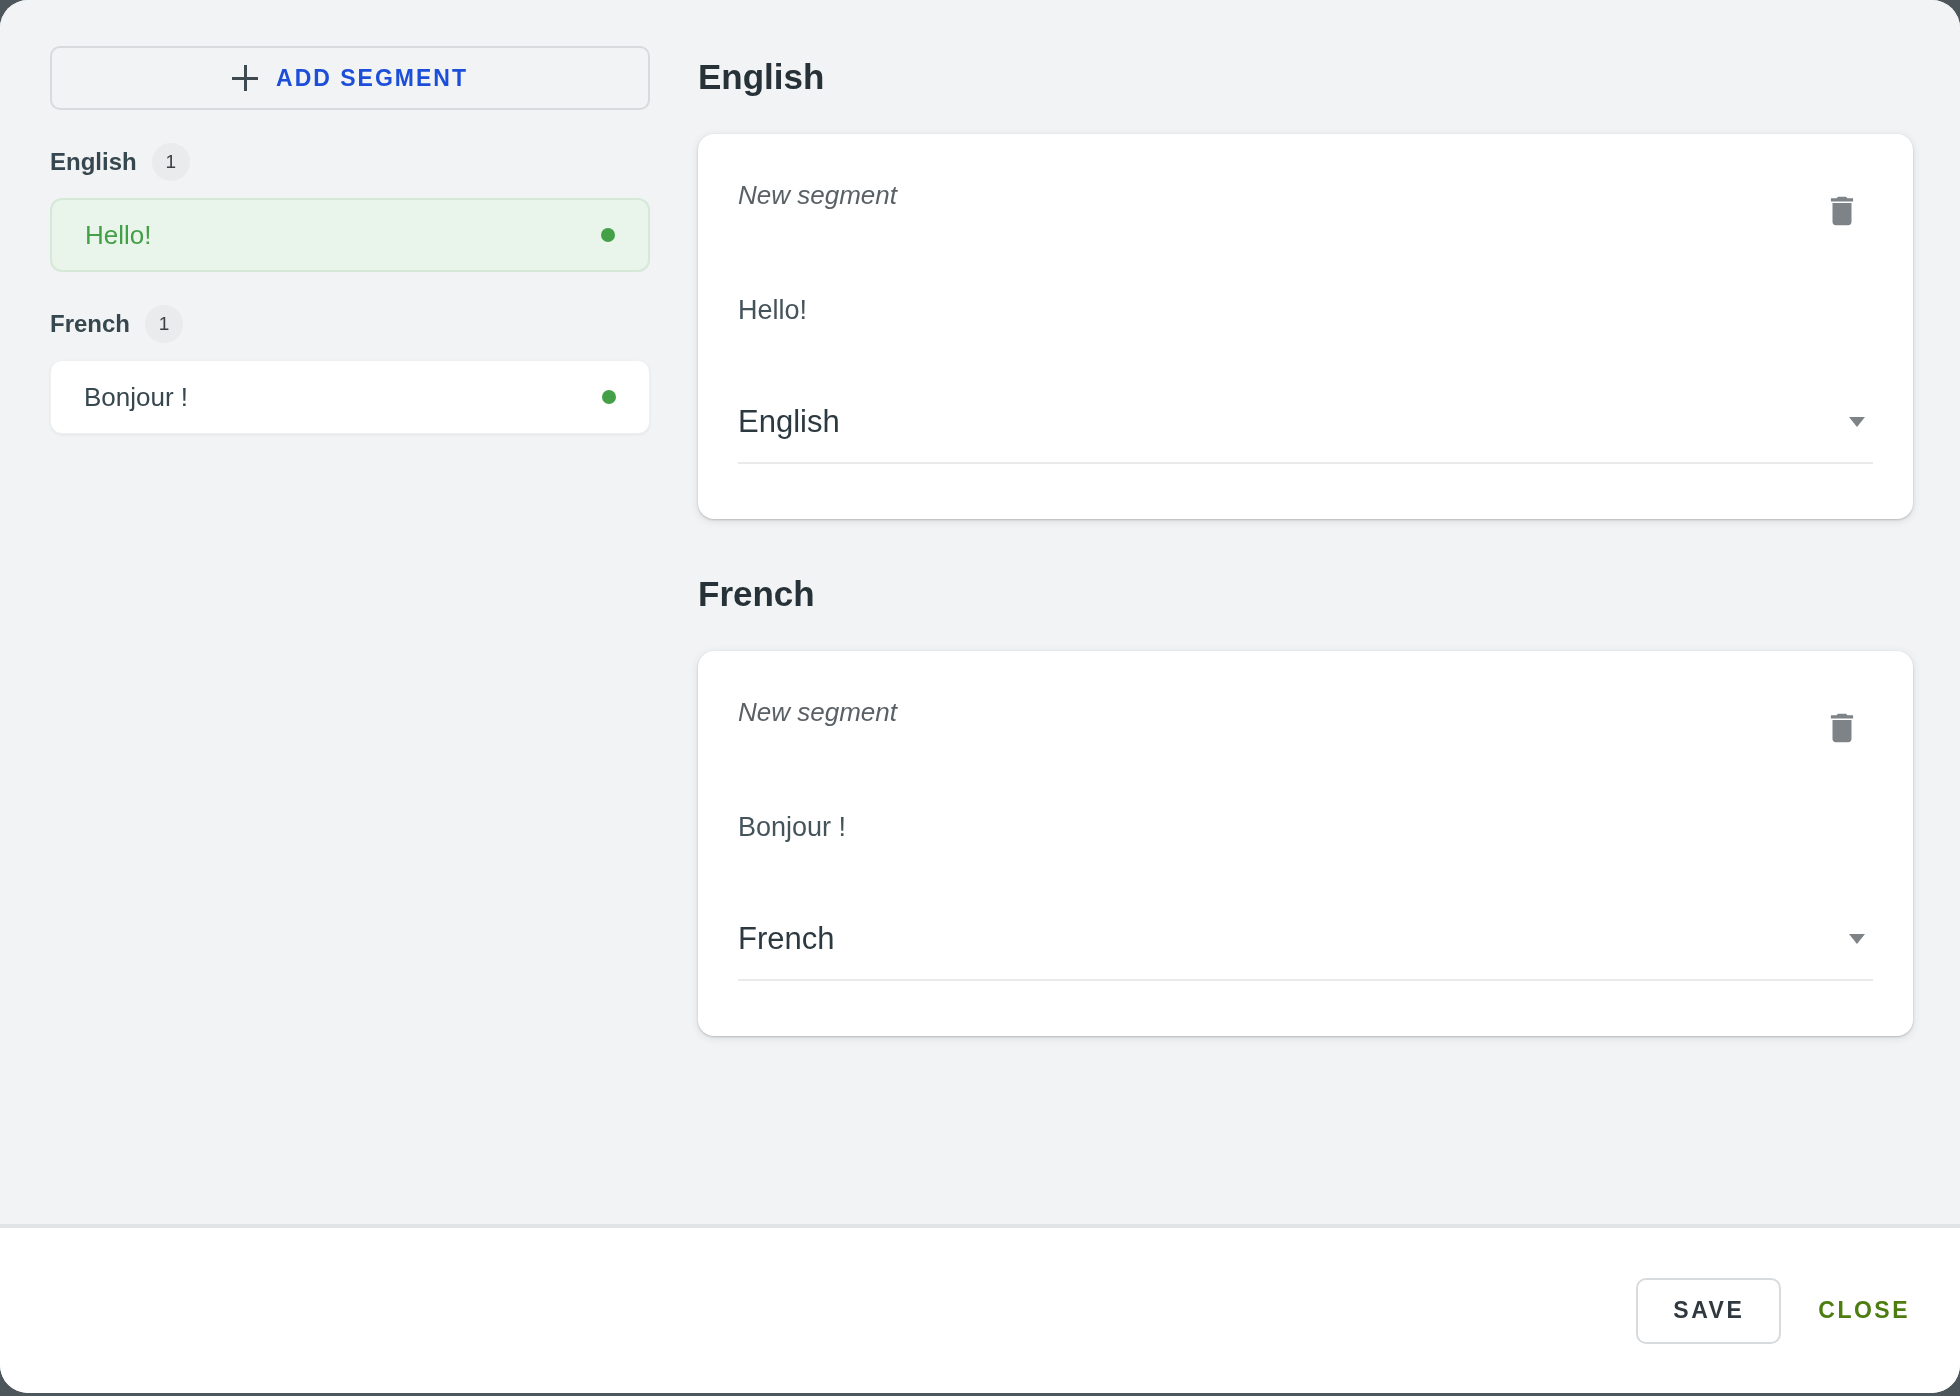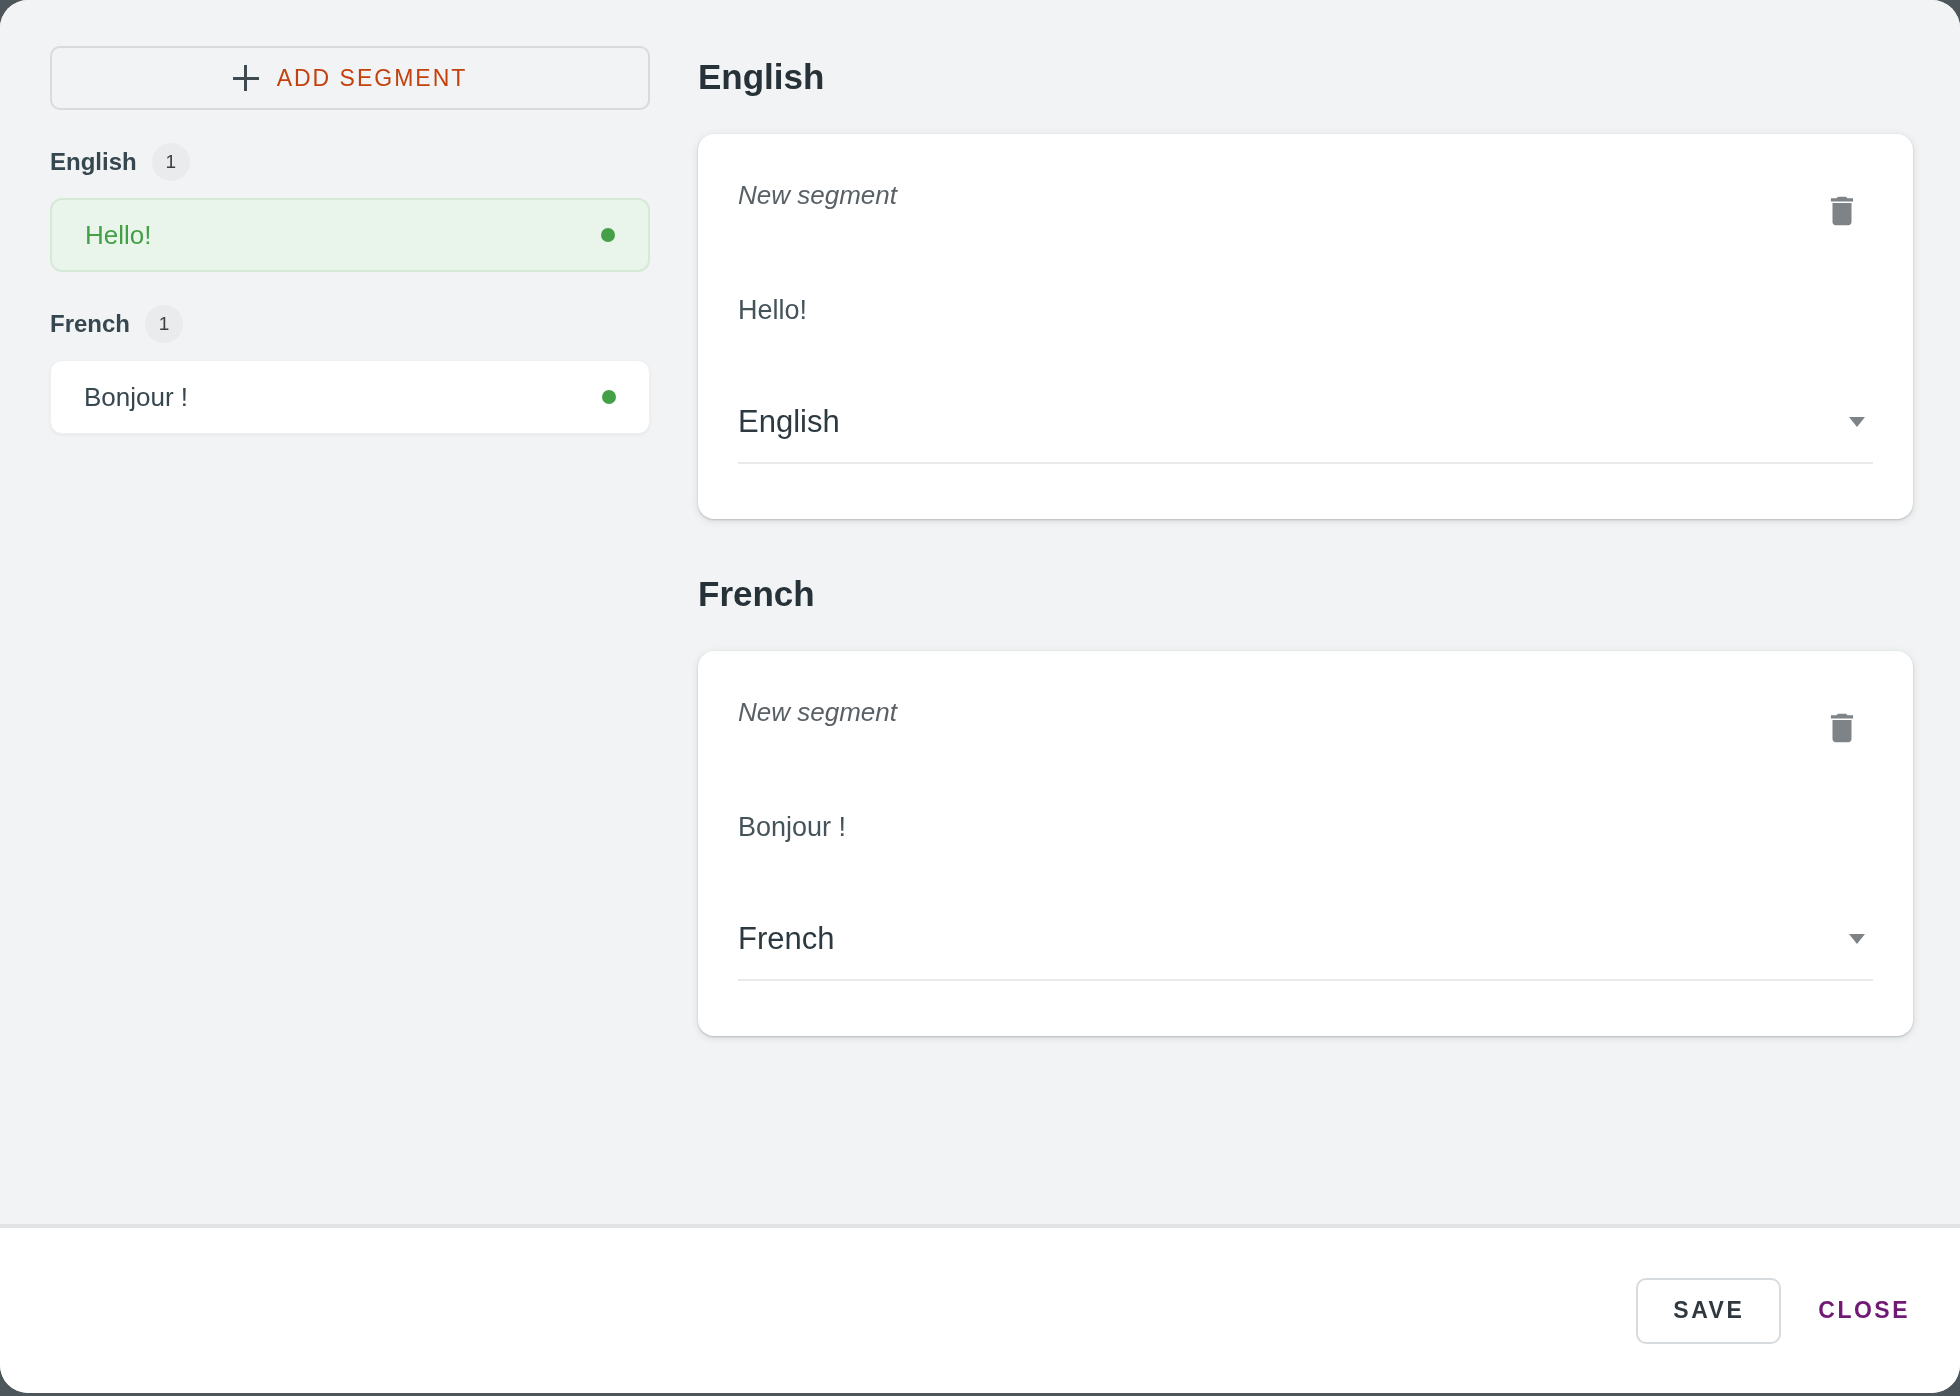--- a/index.html
+++ b/index.html
@@ -22,21 +22,21 @@
   .dialog-title{font-size:34px;font-weight:700;color:#263238;letter-spacing:.2px;}
   
   .dialog-body{flex:1;display:flex;gap:48px;padding:46px 47px 0 50px;background:#f1f3f4;overflow:hidden;}
   .sidebar{width:600px;flex:none;}
   .btn-add-segment{
     width:100%;height:64px;box-sizing:border-box;cursor:pointer;
     border:2px solid #d8dbde;border-radius:10px;background:transparent;
     display:flex;align-items:center;justify-content:center;gap:18px;
     font-family:inherit;
   }
-  .btn-add-segment .label{font-size:23px;font-weight:400;letter-spacing:2px;color:#c2410c;}
+  .btn-add-segment .label{font-size:23px;font-weight:700;letter-spacing:2px;color:#1d4ed8;}
   .plus-icon{position:relative;width:26px;height:26px;flex:none;}
   .plus-icon::before{content:"";position:absolute;left:0;right:0;top:50%;height:3px;margin-top:-1.5px;background:#3e4a50;}
   .plus-icon::after{content:"";position:absolute;top:0;bottom:0;left:50%;width:3px;margin-left:-1.5px;background:#3e4a50;}
   .lang-row{display:flex;align-items:center;gap:15px;margin-top:33px;}
   .lang-name{font-size:24px;font-weight:700;color:#37474f;}
   .badge{
     min-width:38px;height:38px;border-radius:50%;background:#e9ebed;color:#3c4043;
     font-size:19px;display:flex;align-items:center;justify-content:center;box-sizing:border-box;
   }
   .chip{
@@ -70,21 +70,21 @@
   .dialog-footer{
     flex:none;height:165px;background:#ffffff;border-top:4px solid #e1e3e5;
     display:flex;align-items:center;padding:0 50px;gap:37px;justify-content:flex-end;
   }
   .btn-save{
     height:66px;padding:0 35px;background:#ffffff;border:2px solid #d8dbde;border-radius:10px;
     font-family:inherit;font-size:23px;font-weight:700;letter-spacing:2.5px;color:#30393f;cursor:pointer;
   }
   .btn-close{
     background:none;border:none;padding:0;font-family:inherit;
-    font-size:23px;font-weight:700;letter-spacing:2.5px;color:#701a75;cursor:pointer;
+    font-size:23px;font-weight:700;letter-spacing:2.5px;color:#4d7c0f;cursor:pointer;
   }
 </style>
 </head>
 <body>
 
 <div class="dialog">
 
 
   <div class="dialog-body">
 

